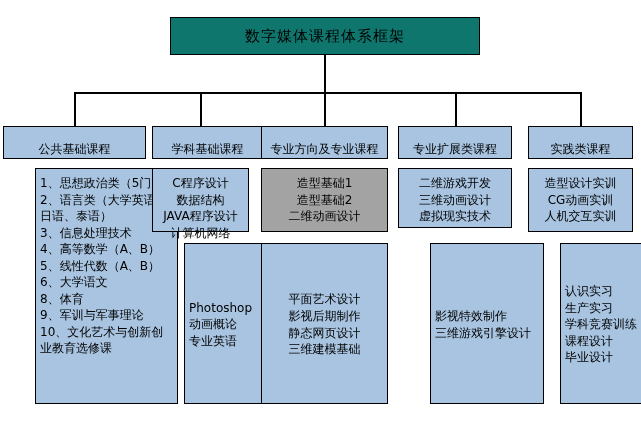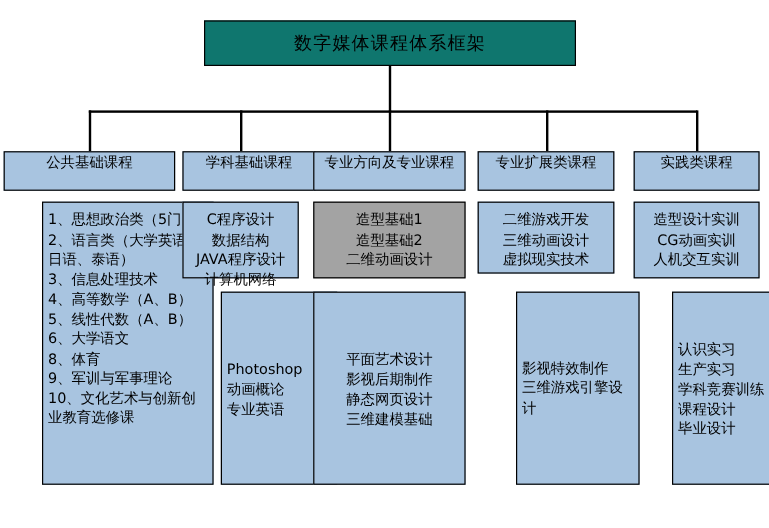--- a/index.html
+++ b/index.html
@@ -25,21 +25,21 @@
   }
   .title-box {
     display: flex;
     align-items: center;
     justify-content: center;
     font-size: 15px;
     letter-spacing: 1px;
   }
   .head-box {
     display: flex;
-    align-items: flex-start;
+    align-items: flex-end;
     justify-content: center;
     font-size: 12px;
   }
   .head-box .head-label {
     white-space: nowrap;
   }
   .content-box {
     display: flex;
     flex-direction: column;
     justify-content: flex-start;
@@ -152,21 +152,21 @@
   <div class="box head-box" style="left: 398px; top: 126px; width: 114px; height: 33px; background: rgb(168, 196, 224); border-color: rgb(0, 0, 0); color: rgb(0, 0, 0);">
     <span class="head-label">专业扩展类课程</span>
   </div>
   <div class="box content-box align-center" style="left: 398px; top: 168px; width: 114px; height: 60px; background: rgb(168, 196, 224); border-color: rgb(0, 0, 0); color: rgb(0, 0, 0);">
     <div class="line-list">
       <div class="line">二维游戏开发</div>
       <div class="line">三维动画设计</div>
       <div class="line">虚拟现实技术</div>
     </div>
   </div>
-  <div class="box content-box align-left center-v" style="left: 398px; top: 243px; width: 103px; height: 161px; background: rgb(168, 196, 224); border-color: rgb(0, 0, 0); color: rgb(0, 0, 0); font-family: Liberation Mono, monospace;">
+  <div class="box content-box align-left center-v" style="left: 398px; top: 243px; width: 114px; height: 161px; background: rgb(168, 196, 224); border-color: rgb(0, 0, 0); color: rgb(0, 0, 0);">
     <div class="line-list">
       <div class="line">影视特效制作</div>
       <div class="line">三维游戏引擎设计</div>
     </div>
   </div>
 
   <div class="box head-box" style="left: 528px; top: 126px; width: 105px; height: 33px; background: rgb(168, 196, 224); border-color: rgb(0, 0, 0); color: rgb(0, 0, 0);">
     <span class="head-label">实践类课程</span>
   </div>
   <div class="box content-box align-center" style="left: 528px; top: 168px; width: 105px; height: 64px; background: rgb(168, 196, 224); border-color: rgb(0, 0, 0); color: rgb(0, 0, 0);">

